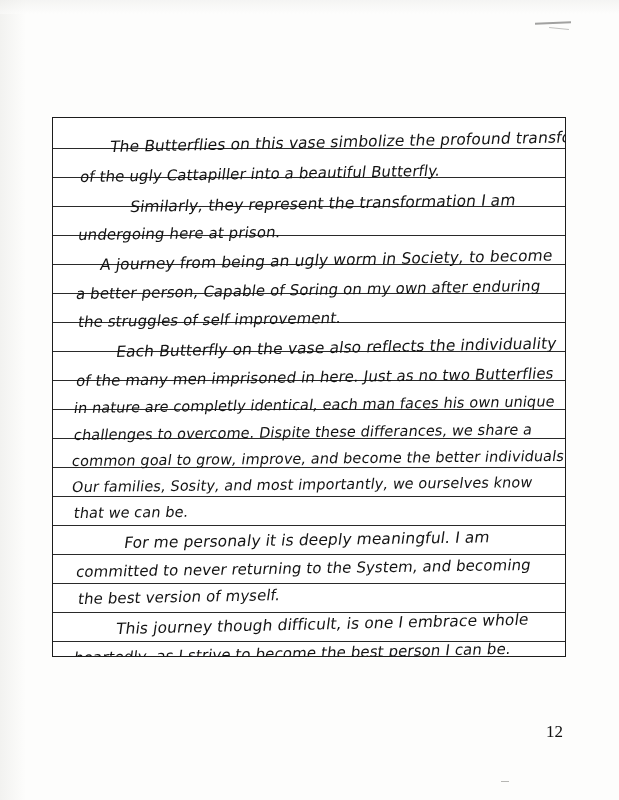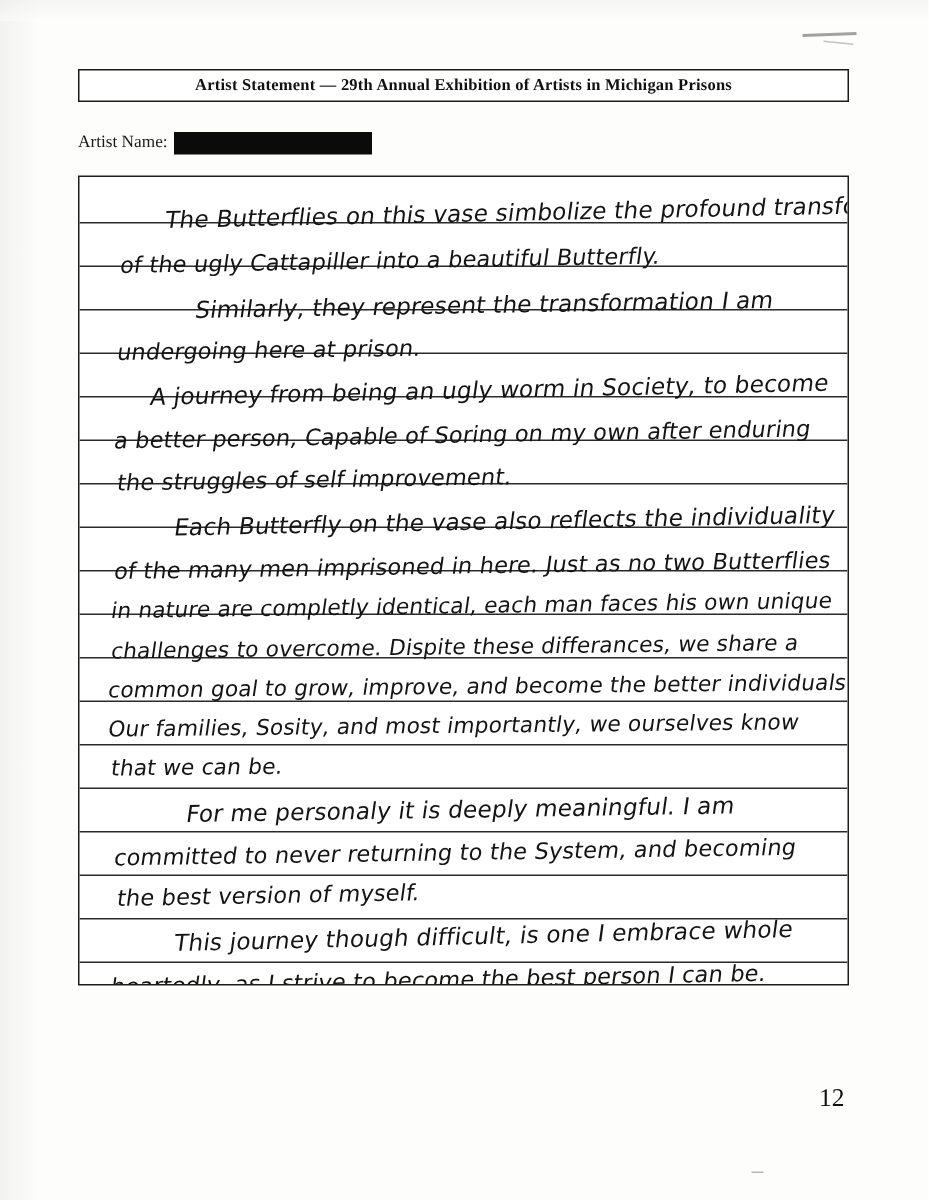--- a/index.html
+++ b/index.html
@@ -156,28 +156,21 @@
 </head>
 <body>
 
 <div class="page">
 
   <div class="scan-edge-left"></div>
   <div class="scan-edge-top"></div>
   <div class="stray-mark"></div>
   <div class="stray-mark2"></div>
 
-  <div class="header-bar">
-    <div class="header-text">Artist Statement — 29th Annual Exhibition of Artists in Michigan Prisons</div>
-  </div>
-
-  <div class="name-row">
-    <span class="name-label">Artist Name:</span>
-    <span class="redaction"></span>
-  </div>
+
 
   <div class="lined-area">
     <div id="rules-container">
         <div class="rule" style="top: 30px;"></div>
         <div class="rule" style="top: 59px;"></div>
         <div class="rule" style="top: 88px;"></div>
         <div class="rule" style="top: 117px;"></div>
         <div class="rule" style="top: 146px;"></div>
         <div class="rule" style="top: 175px;"></div>
         <div class="rule" style="top: 204px;"></div>

